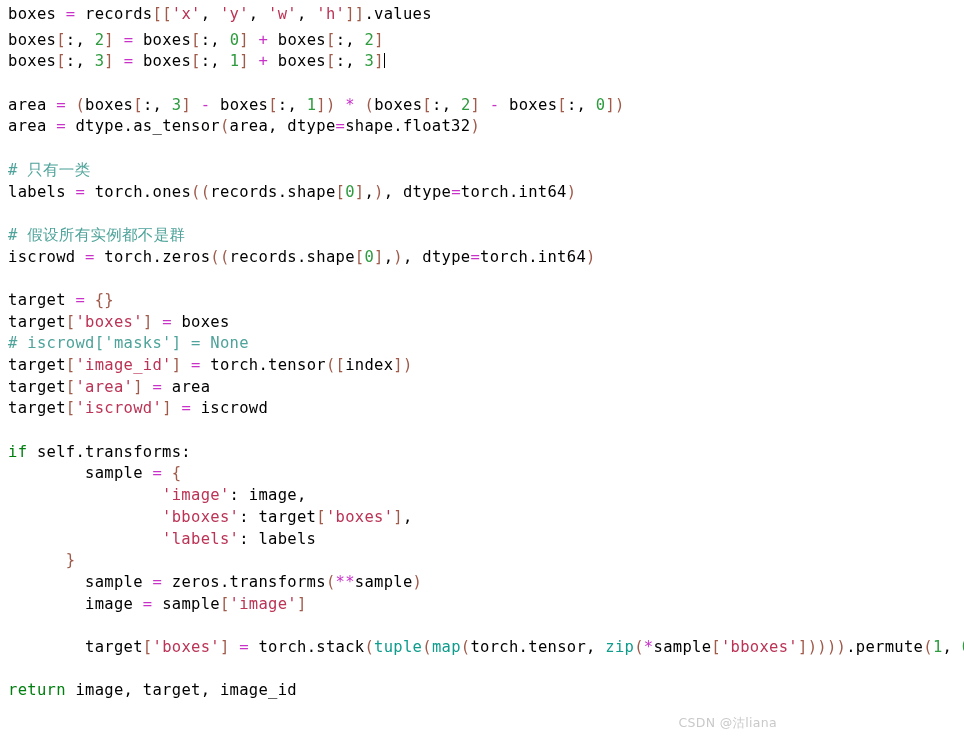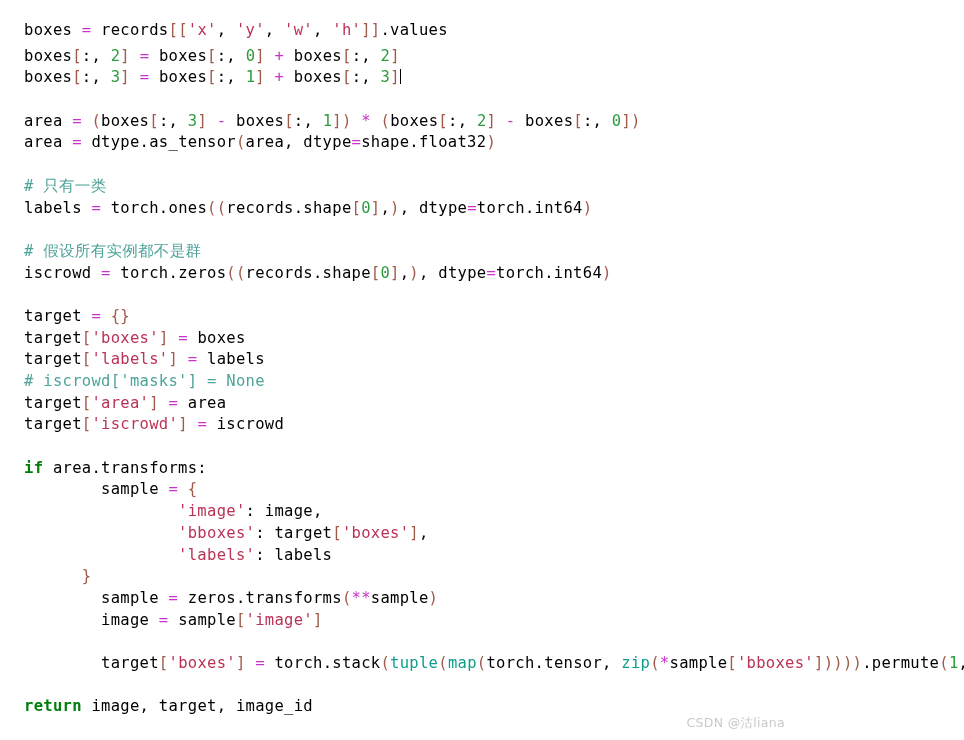--- a/index.html
+++ b/index.html
@@ -11,58 +11,58 @@
     width: 964px;
     height: 740px;
     overflow: hidden;
     font-family: "DejaVu Sans Mono", "Liberation Mono", monospace;
   }
   #code-editor {
     position: relative;
     width: 789px;
     height: 740px;
     background: #ffffff;
-    padding: 16px;
+    padding: 0;
     box-sizing: border-box;
   }
   .code-line {
     position: relative;
     height: 21.7px;
     line-height: 21.7px;
     font-size: 15.5px;
     letter-spacing: 0.30px;
     white-space: pre;
     padding-left: 8px;
     color: #000000;
     font-family: "DejaVu Sans Mono", "Liberation Mono", monospace;
   }
   .code-line:first-child { padding-top: 4px; height: 25.7px; }
 
   
   .t-plain   { color: #000000; }
-  .t-kw      { color: #007f0e; font-weight: bold; }
+  .t-kw      { color: #007f0e; font-weight: normal; }
   .t-builtin { color: #0f9c8c; }
   .t-str     { color: #bb3355; }
   .t-num     { color: #2e9b3f; }
   .t-op      { color: #c832c8; }
   .t-brk     { color: #a05a4a; }
   .t-com     { color: #4ea39a; }
 
   .cursor {
     display: inline-block;
     width: 1px;
     height: 15px;
     background: #000;
     vertical-align: -2px;
     margin-left: 0px;
   }
 
   #watermark {
     position: absolute;
-    right: 4px;
+    right: 12px;
     bottom: 8px;
     font-family: "DejaVu Sans", "Liberation Sans", sans-serif;
     font-size: 12.5px;
     color: #c9c9c9;
     letter-spacing: 0.3px;
     white-space: pre;
   }
 </style>
 </head>
 <body>
@@ -77,26 +77,26 @@
       <div class="code-line"><span class="t-plain">area </span><span class="t-op">=</span><span class="t-plain"> dtype.as_tensor</span><span class="t-brk">(</span><span class="t-plain">area, dtype</span><span class="t-op">=</span><span class="t-plain">shape.float32</span><span class="t-brk">)</span></div>
       <div class="code-line">&nbsp;</div>
       <div class="code-line"><span class="t-com"># 只有一类</span></div>
       <div class="code-line"><span class="t-plain">labels </span><span class="t-op">=</span><span class="t-plain"> torch.ones</span><span class="t-brk">((</span><span class="t-plain">records.shape</span><span class="t-brk">[</span><span class="t-num">0</span><span class="t-brk">]</span><span class="t-plain">,</span><span class="t-brk">)</span><span class="t-plain">, dtype</span><span class="t-op">=</span><span class="t-plain">torch.int64</span><span class="t-brk">)</span></div>
       <div class="code-line">&nbsp;</div>
       <div class="code-line"><span class="t-com"># 假设所有实例都不是群</span></div>
       <div class="code-line"><span class="t-plain">iscrowd </span><span class="t-op">=</span><span class="t-plain"> torch.zeros</span><span class="t-brk">((</span><span class="t-plain">records.shape</span><span class="t-brk">[</span><span class="t-num">0</span><span class="t-brk">]</span><span class="t-plain">,</span><span class="t-brk">)</span><span class="t-plain">, dtype</span><span class="t-op">=</span><span class="t-plain">torch.int64</span><span class="t-brk">)</span></div>
       <div class="code-line">&nbsp;</div>
       <div class="code-line"><span class="t-plain">target </span><span class="t-op">=</span><span class="t-plain"> </span><span class="t-brk">{}</span></div>
       <div class="code-line"><span class="t-plain">target</span><span class="t-brk">[</span><span class="t-str">'boxes'</span><span class="t-brk">]</span><span class="t-plain"> </span><span class="t-op">=</span><span class="t-plain"> boxes</span></div>
-      <div class="code-line"><span class="t-plain">target</span><span class="t-brk">[</span><span class="t-str">'labels'</span><span class="t-brk">]</span><span class="t-plain"> </span><span class="t-op">=</span><span class="t-plain"> labels</span></div>
       <div class="code-line"><span class="t-com"># iscrowd['masks'] = None</span></div>
+      <div class="code-line"><span class="t-plain">target</span><span class="t-brk">[</span><span class="t-str">'image_id'</span><span class="t-brk">]</span><span class="t-plain"> </span><span class="t-op">=</span><span class="t-plain"> torch.tensor</span><span class="t-brk">([</span><span class="t-plain">index</span><span class="t-brk">])</span></div>
       <div class="code-line"><span class="t-plain">target</span><span class="t-brk">[</span><span class="t-str">'area'</span><span class="t-brk">]</span><span class="t-plain"> </span><span class="t-op">=</span><span class="t-plain"> area</span></div>
       <div class="code-line"><span class="t-plain">target</span><span class="t-brk">[</span><span class="t-str">'iscrowd'</span><span class="t-brk">]</span><span class="t-plain"> </span><span class="t-op">=</span><span class="t-plain"> iscrowd</span></div>
       <div class="code-line">&nbsp;</div>
-      <div class="code-line"><span class="t-kw">if</span><span class="t-plain"> area.transforms:</span></div>
+      <div class="code-line"><span class="t-kw">if</span><span class="t-plain"> self.transforms:</span></div>
       <div class="code-line"><span class="t-plain">        sample </span><span class="t-op">=</span><span class="t-plain"> </span><span class="t-brk">{</span></div>
       <div class="code-line"><span class="t-plain">                </span><span class="t-str">'image'</span><span class="t-plain">: image,</span></div>
       <div class="code-line"><span class="t-plain">                </span><span class="t-str">'bboxes'</span><span class="t-plain">: target</span><span class="t-brk">[</span><span class="t-str">'boxes'</span><span class="t-brk">]</span><span class="t-plain">,</span></div>
       <div class="code-line"><span class="t-plain">                </span><span class="t-str">'labels'</span><span class="t-plain">: labels</span></div>
       <div class="code-line"><span class="t-plain">      </span><span class="t-brk">}</span></div>
       <div class="code-line"><span class="t-plain">        sample </span><span class="t-op">=</span><span class="t-plain"> zeros.transforms</span><span class="t-brk">(</span><span class="t-op">**</span><span class="t-plain">sample</span><span class="t-brk">)</span></div>
       <div class="code-line"><span class="t-plain">        image </span><span class="t-op">=</span><span class="t-plain"> sample</span><span class="t-brk">[</span><span class="t-str">'image'</span><span class="t-brk">]</span></div>
       <div class="code-line">&nbsp;</div>
       <div class="code-line"><span class="t-plain">        target</span><span class="t-brk">[</span><span class="t-str">'boxes'</span><span class="t-brk">]</span><span class="t-plain"> </span><span class="t-op">=</span><span class="t-plain"> torch.stack</span><span class="t-brk">(</span><span class="t-builtin">tuple</span><span class="t-brk">(</span><span class="t-builtin">map</span><span class="t-brk">(</span><span class="t-plain">torch.tensor, </span><span class="t-builtin">zip</span><span class="t-brk">(</span><span class="t-op">*</span><span class="t-plain">sample</span><span class="t-brk">[</span><span class="t-str">'bboxes'</span><span class="t-brk">])))</span><span class="t-brk">)</span><span class="t-plain">.permute</span><span class="t-brk">(</span><span class="t-num">1</span><span class="t-plain">, </span><span class="t-num">0</span></div>
       <div class="code-line">&nbsp;</div>

